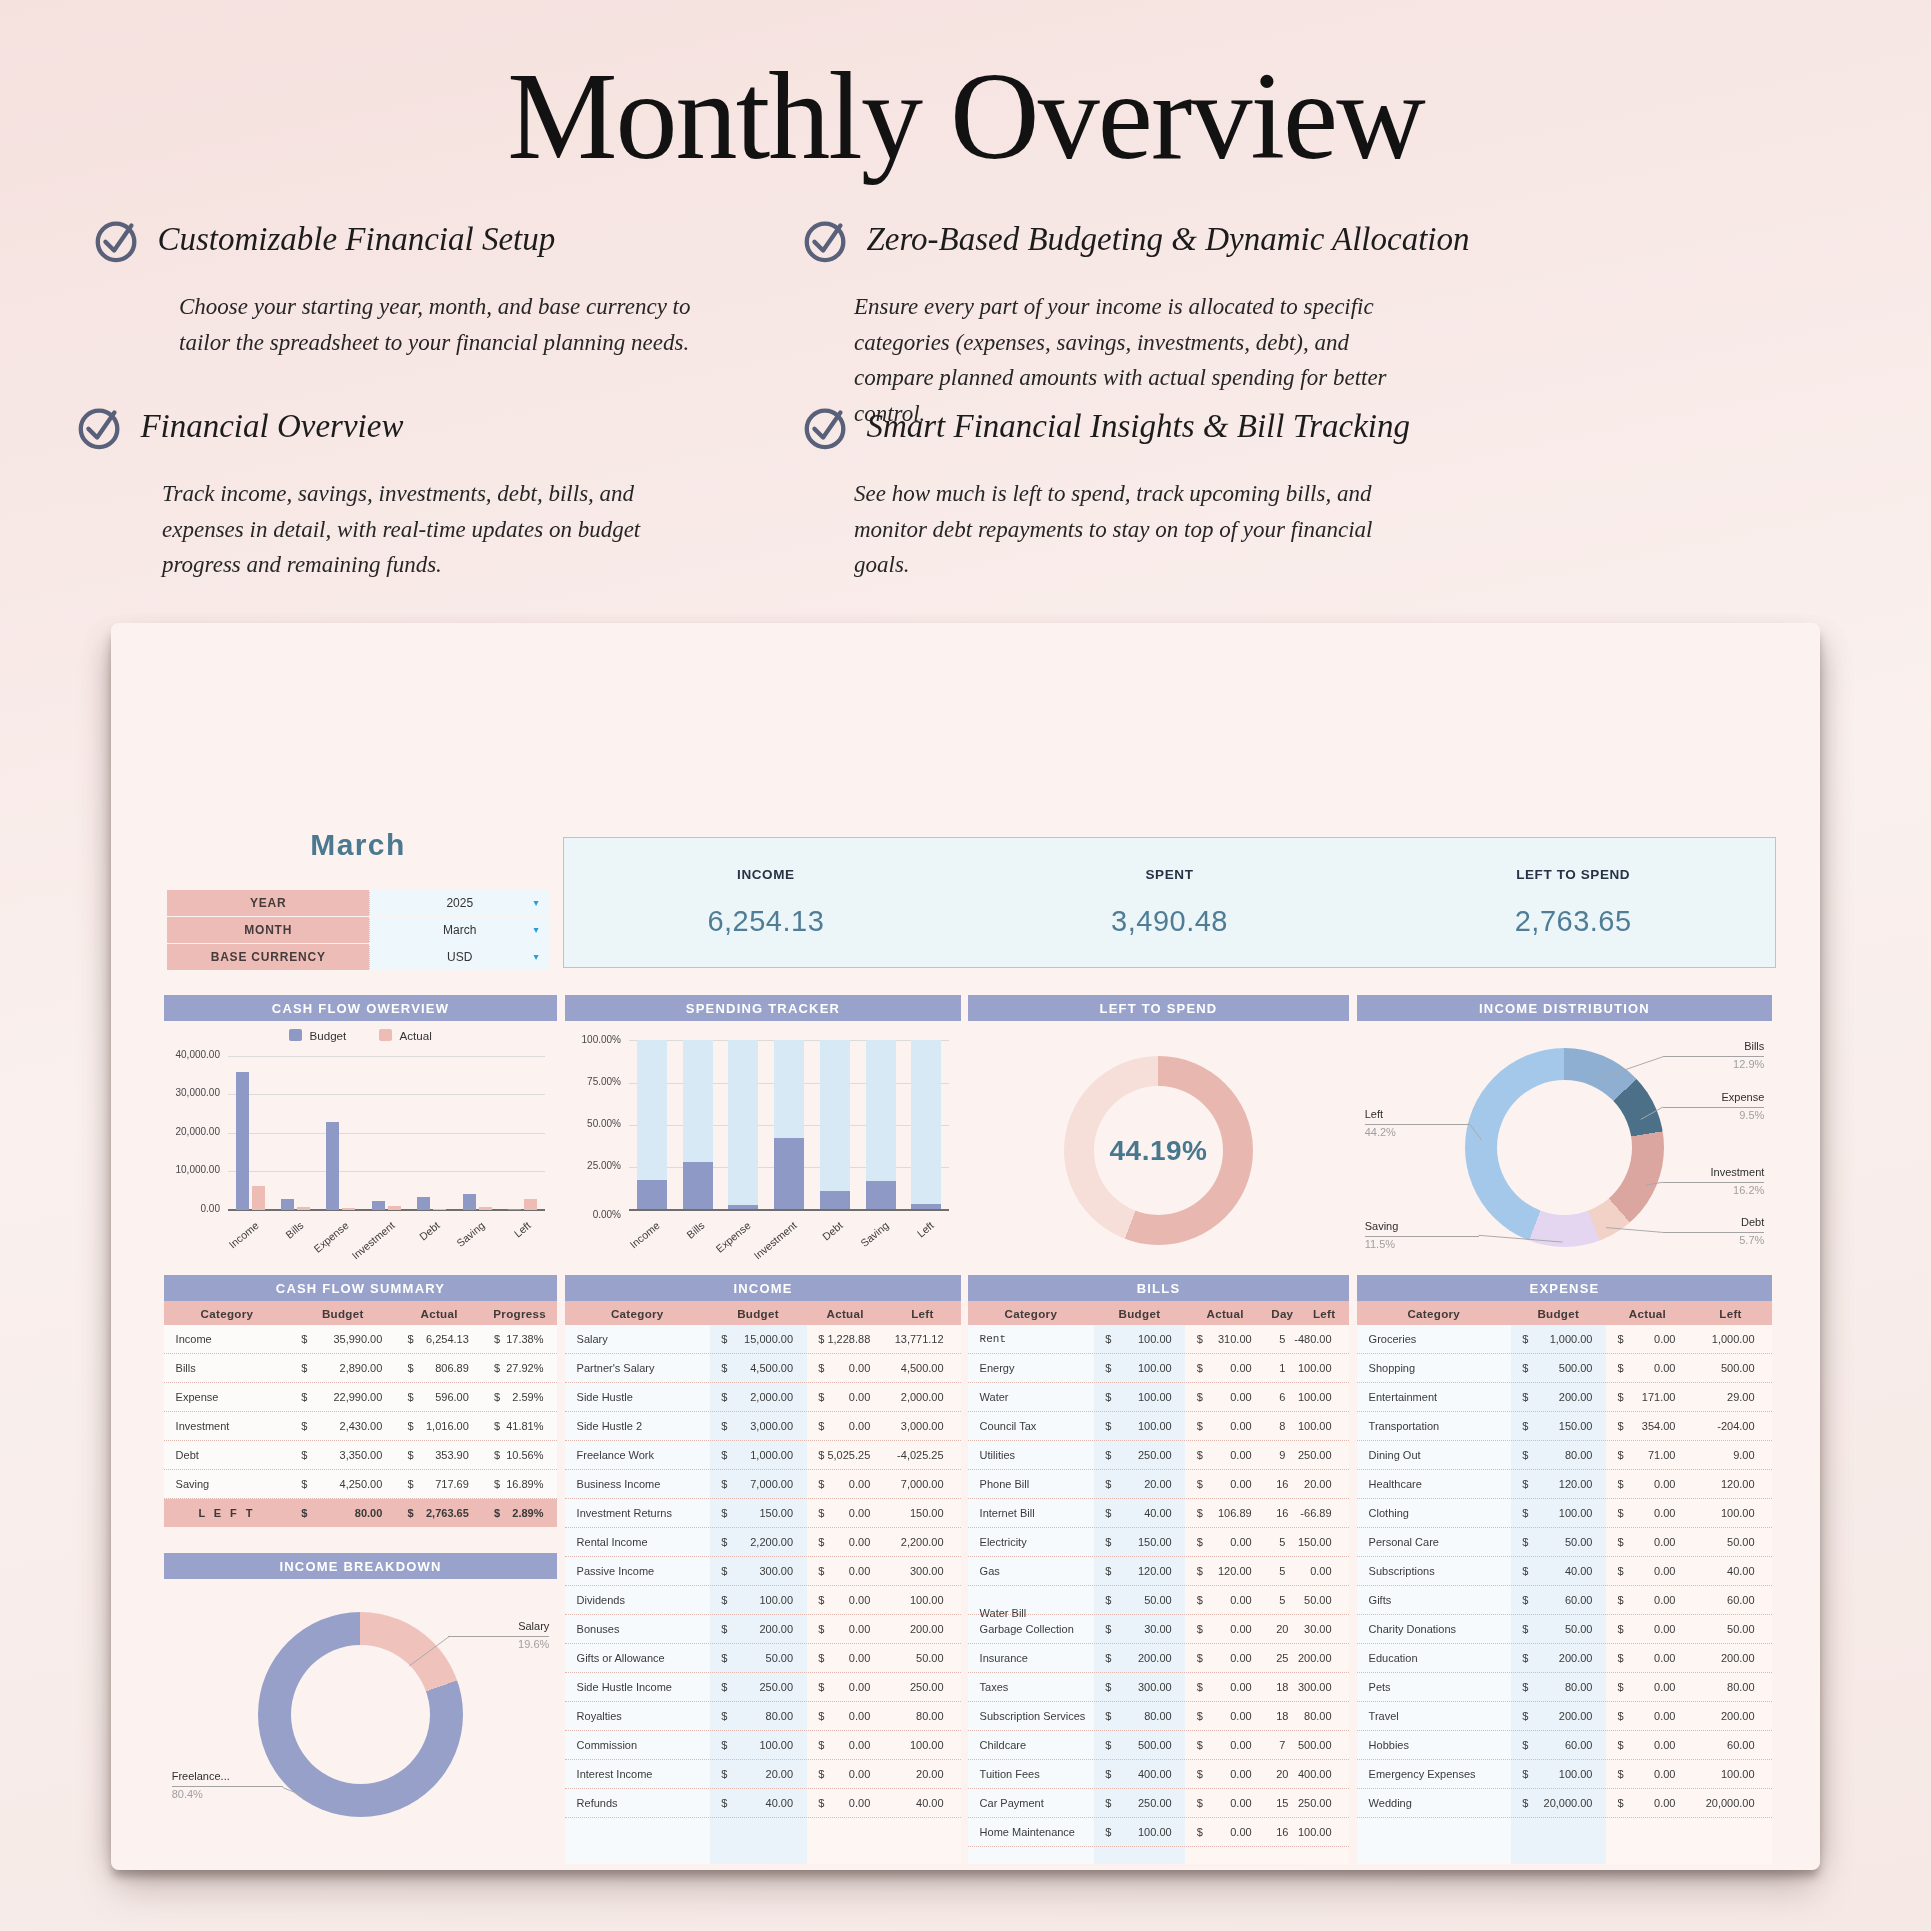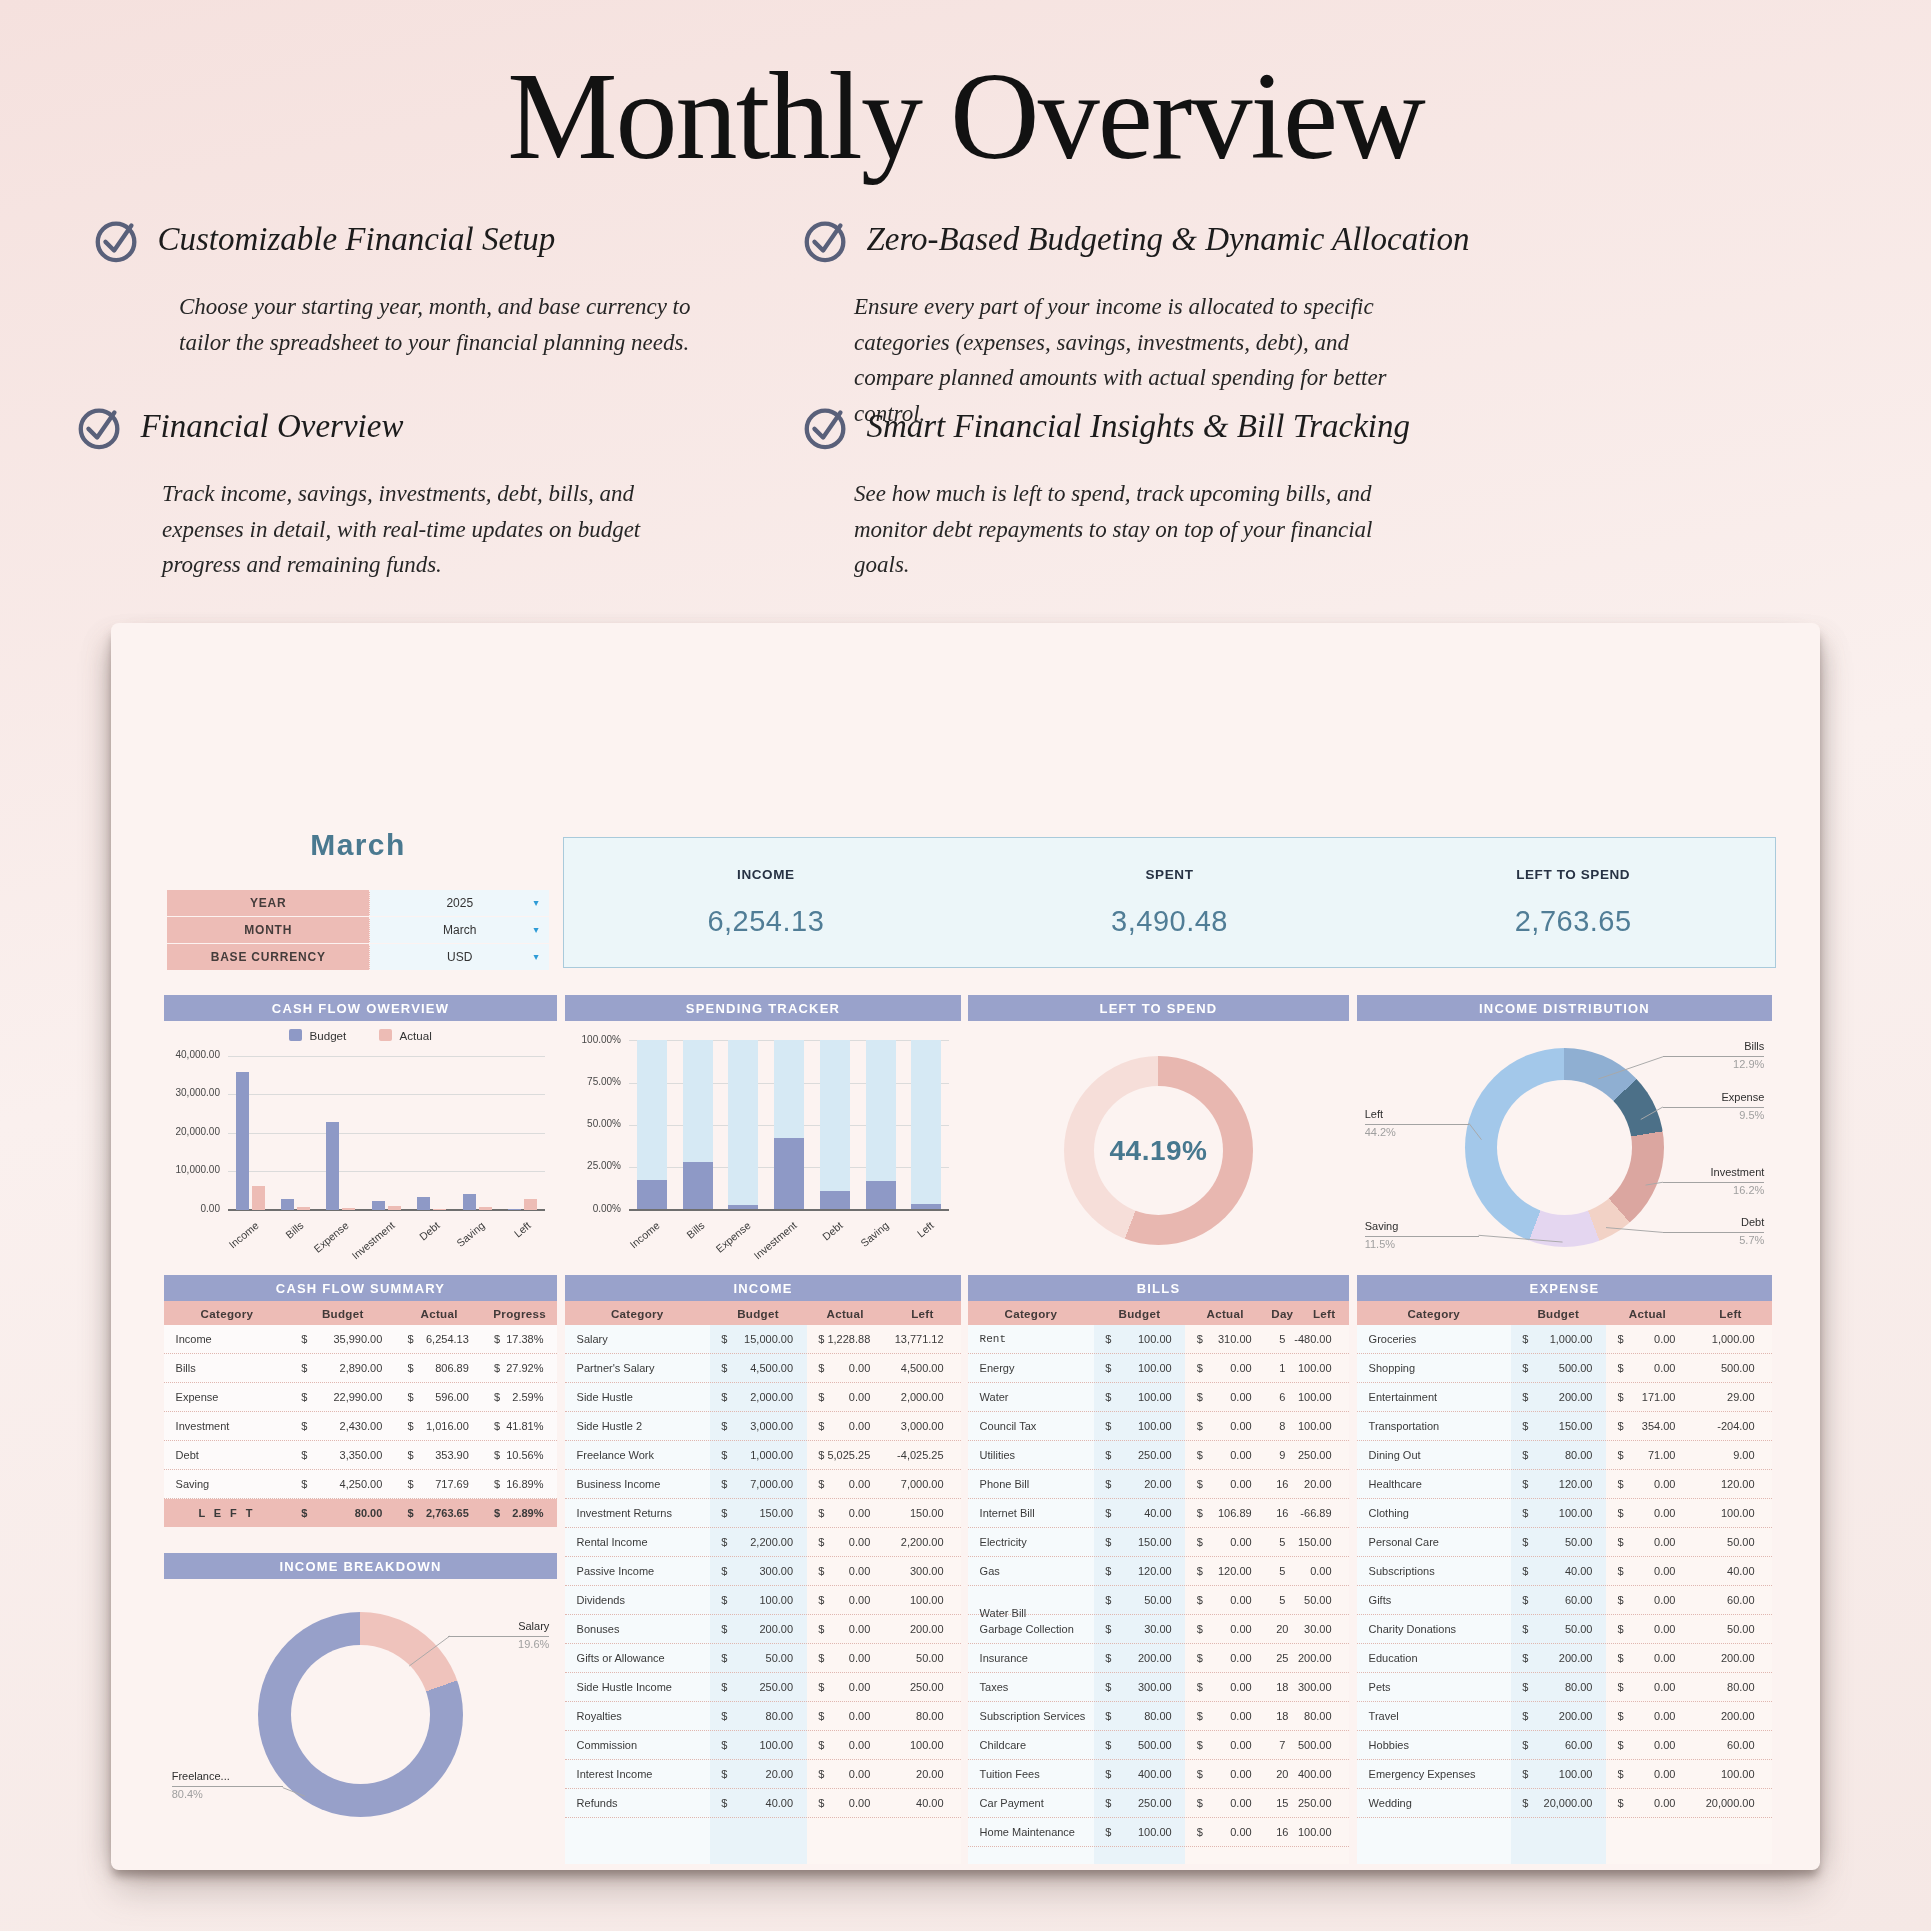--- a/index.html
+++ b/index.html
@@ -235,21 +235,21 @@
     <div class="chart-content" id="c-tracker">
         <div class="gridline" style="top: 19.3px; left: 64px; right: 11.6px;"></div>
         <div class="ytick" style="top: 12.6px;">100.00%</div>
         <div class="gridline" style="top: 62px; left: 64px; right: 11.6px;"></div>
         <div class="ytick" style="top: 55px;">75.00%</div>
         <div class="gridline" style="top: 104px; left: 64px; right: 11.6px;"></div>
         <div class="ytick" style="top: 97px;">50.00%</div>
         <div class="gridline" style="top: 146px; left: 64px; right: 11.6px;"></div>
         <div class="ytick" style="top: 139px;">25.00%</div>
         <div class="gridline base" style="top: 188px; left: 64px; right: 11.6px;"></div>
-        <div class="ytick" style="top: 182px;">0.00%</div>
+        <div class="ytick" style="top: 188px;">0.00%</div>
         <div class="xlabel" style="left: 29px; top: 198px;">Income</div>
         <div class="xlabel" style="left: 74px; top: 198px;">Bills</div>
         <div class="xlabel" style="left: 120px; top: 198px;">Expense</div>
         <div class="xlabel" style="left: 166px; top: 198px;">Investment</div>
         <div class="xlabel" style="left: 212px; top: 198px;">Debt</div>
         <div class="xlabel" style="left: 258px; top: 198px;">Saving</div>
         <div class="xlabel" style="left: 303px; top: 198px;">Left</div>
         <div style="position: absolute; top: 19.3px; height: 169px; left: 64px; width: 46px;">
           <div style="position: absolute; left: 50%; transform: translateX(-50%); bottom: 0px; top: 0px; width: 30px; background: rgb(214, 233, 244);"></div>
           <div style="position: absolute; left: 50%; transform: translateX(-50%); bottom: 0px; height: 29px; width: 30px; background: rgb(142, 153, 198);"></div>

